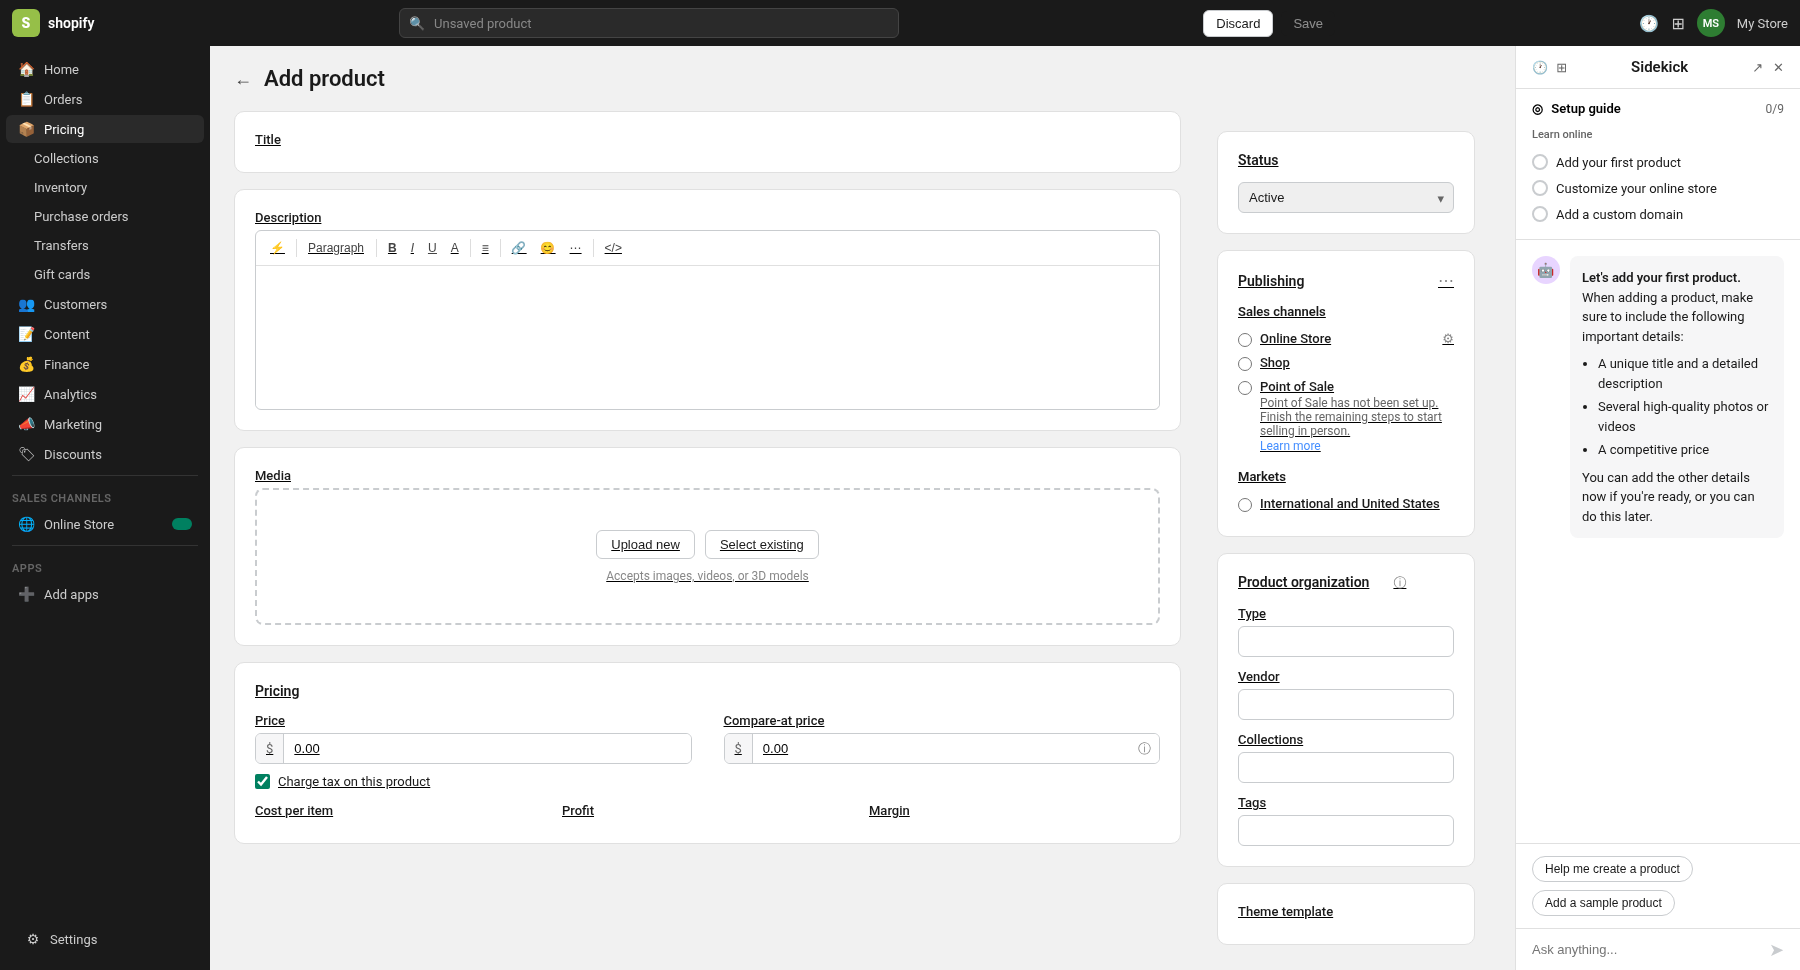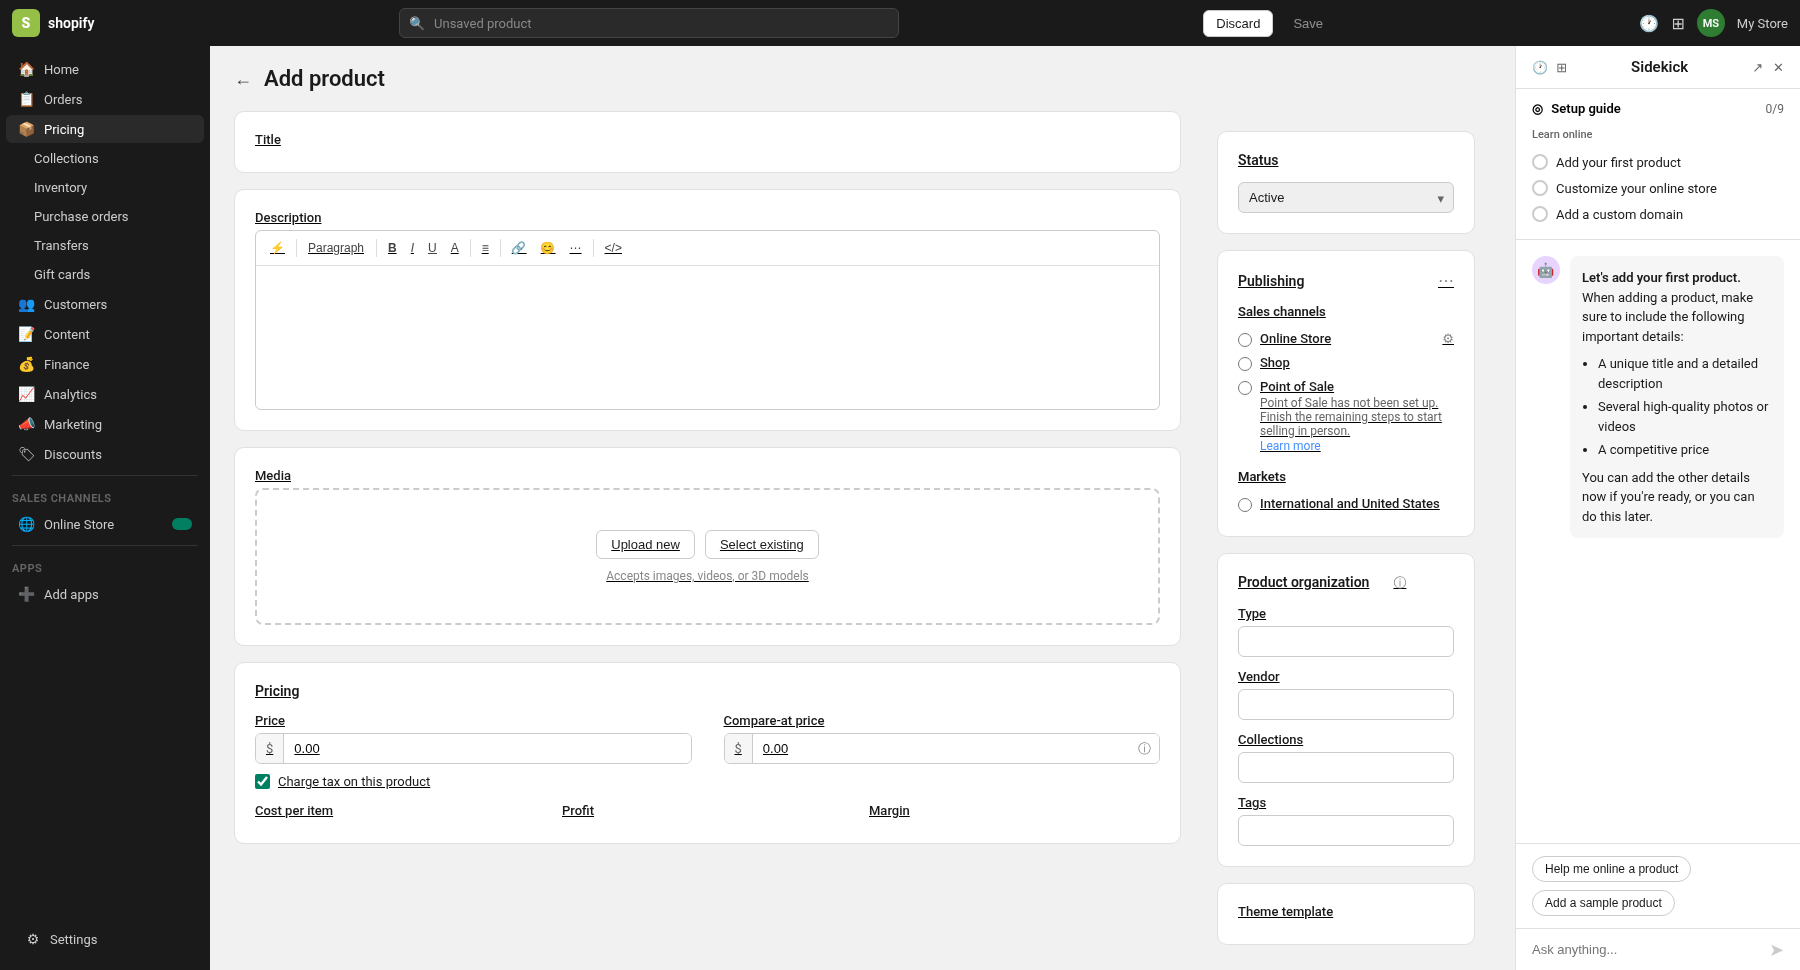--- a/index.html
+++ b/index.html
@@ -450,21 +450,21 @@
             <li>A unique title and a detailed description</li>
             <li>Several high-quality photos or videos</li>
             <li>A competitive price</li>
           </ul>
           <p>You can add the other details now if you're ready, or you can do this later.</p>
         </div>
       </div>
     </div>
 
     <div class="sidekick-actions">
-      <button class="sidekick-action-btn">Help me online a product</button>
+      <button class="sidekick-action-btn">Help me create a product</button>
       <button class="sidekick-action-btn">Add a sample product</button>
     </div>
 
     <div class="sidekick-input-row">
       <input type="text" class="sidekick-input" placeholder="Ask anything..." style="">
       <span class="sidekick-send">➤</span>
     </div>
   </div>
 
 </div>

